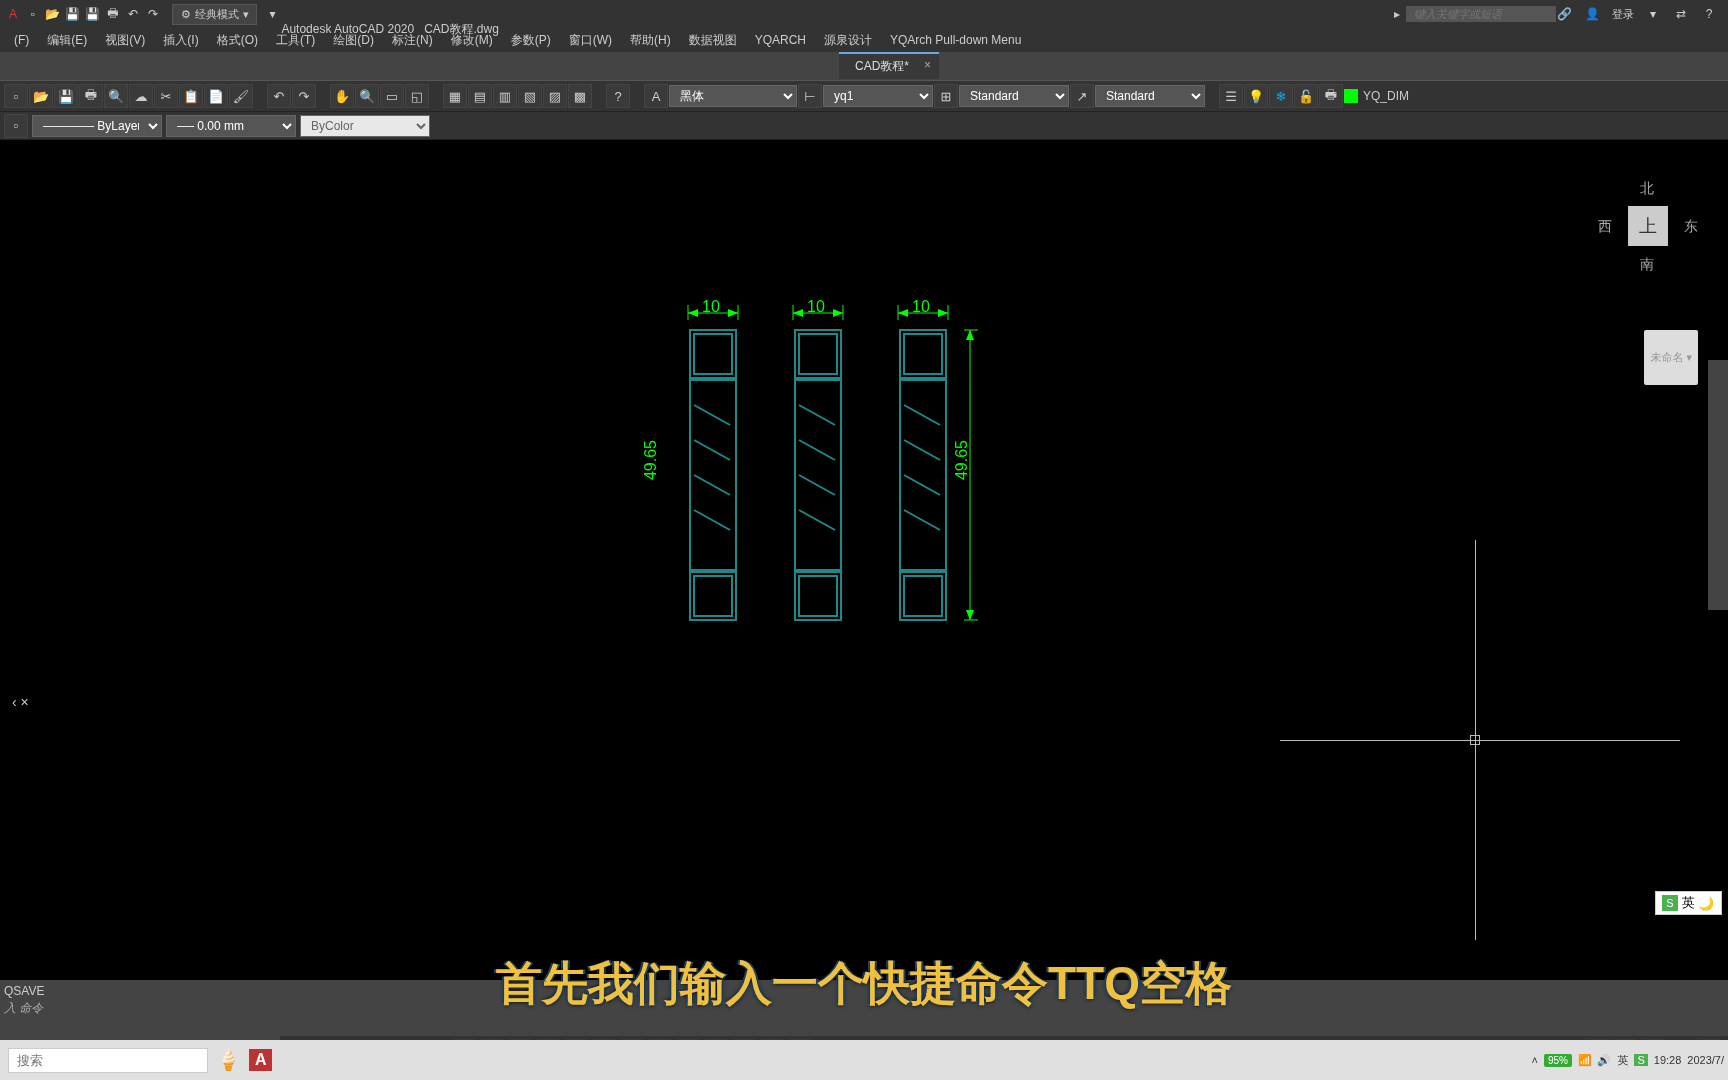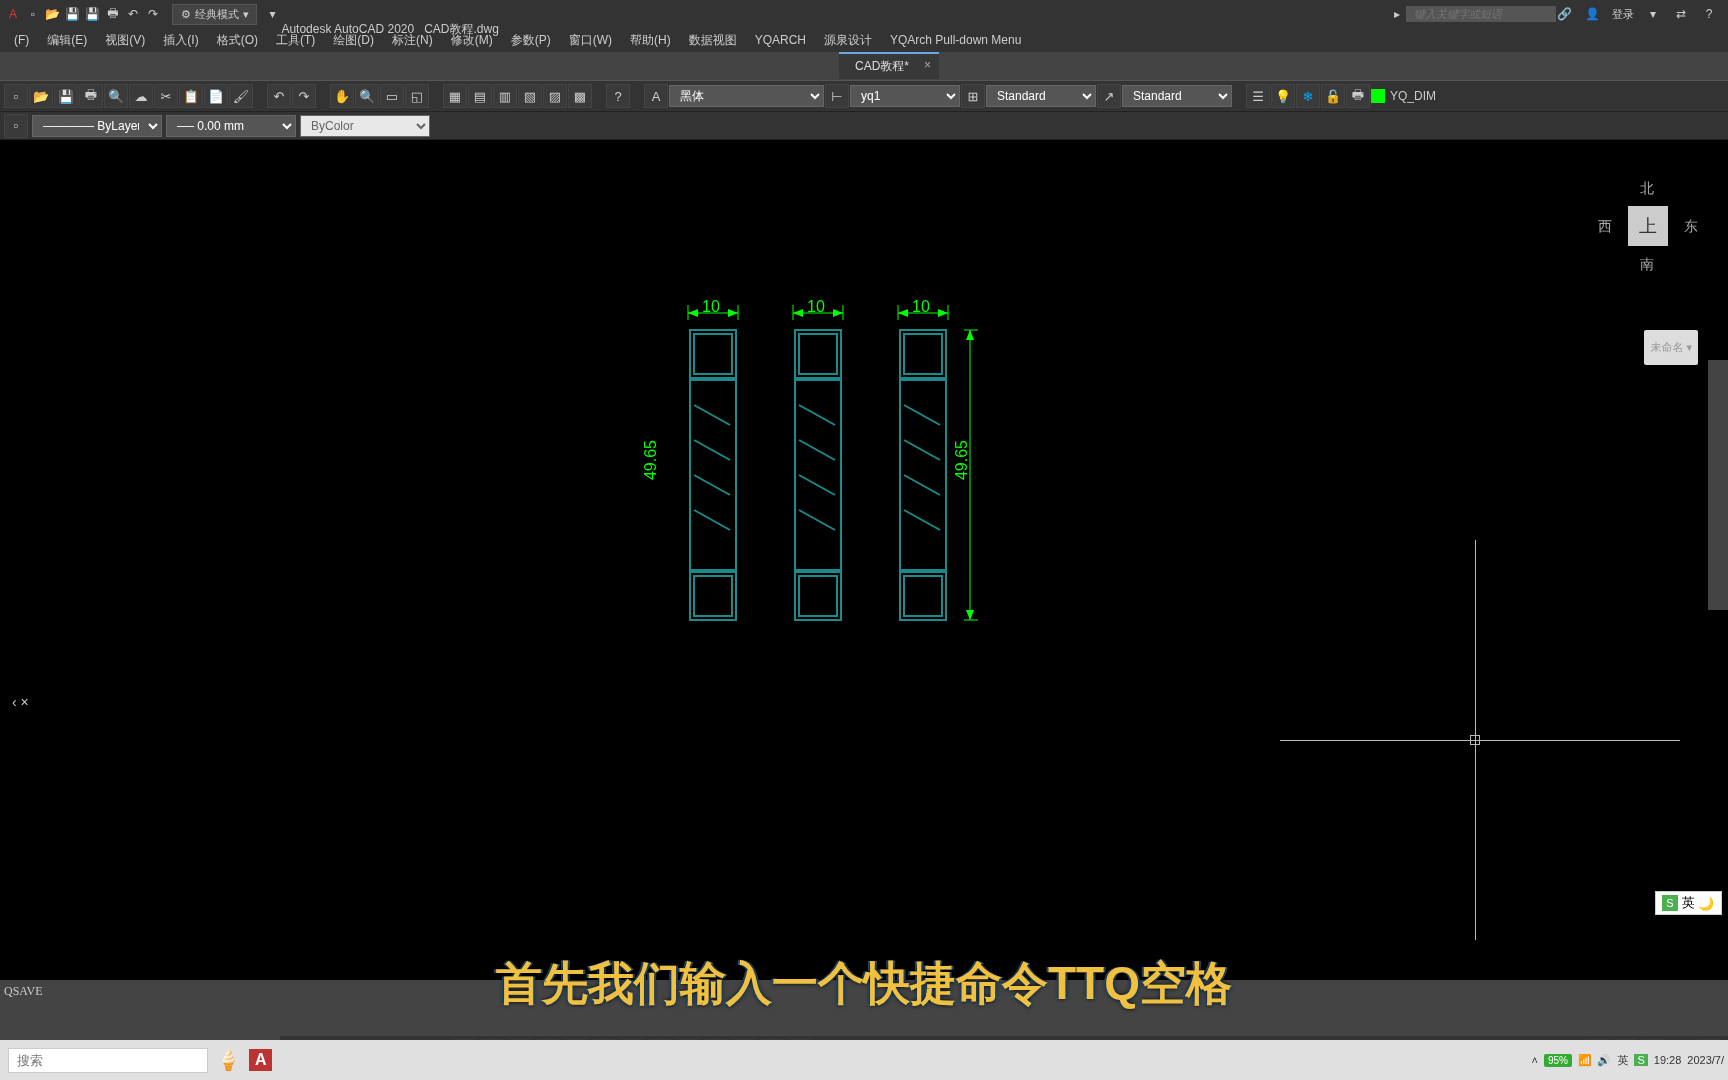--- a/index.html
+++ b/index.html
@@ -13,45 +13,45 @@
 .tb-right { display:flex; align-items:center; gap:10px; padding-right:10px; }
 .menubar { height:24px; background:#333; display:flex; align-items:center; color:#ccc; font-size:12px; gap:2px; padding-left:6px; }
 .menubar span { padding:2px 8px; }
 .tabbar { height:28px; background:#444; display:flex; align-items:center; padding-left:50px;flex-direction:column; }
 .doc-tab { background:#383838; color:#ddd; padding:4px 30px 4px 16px; font-size:12px; position:relative; border-top:2px solid #6aa8e0; }
 .doc-tab .close { position:absolute; right:8px; top:4px; font-size:12px; color:#aaa; }
 .doc-add { color:#aaa; padding:4px 10px; font-size:14px; }
 .toolbar1 { height:32px; background:#333; display:flex; align-items:center; gap:1px; padding:0 4px; border-top:1px solid #555; border-bottom:1px solid #222; }
 .tbtn { width:24px; height:24px; display:flex; align-items:center; justify-content:center; color:#ccc; font-size:13px; background:#3a3a3a; border:1px solid #444; }
 .tsel { background:#555; border:1px solid #666; color:#fff; padding:2px 6px; font-size:12px; height:22px; }
-.tsel.wide { width:155px; }
+.tsel.wide { width:128px; }
 .tsel.med { width:110px; }
 .toolbar2 { height:28px; background:#333; display:flex; align-items:center; gap:4px; padding:0 4px; border-bottom:1px solid #222; }
 .toolbar2 .tsel { width:130px; }
 .layer-swatch { width:14px; height:14px; background:#0f0; display:inline-block; margin-right:4px; }
 .vp-label { position:absolute; top:170px; left:2px; color:#ccc; font-size:11px; }
 .canvas { position:absolute; top:170px; left:0; right:0; bottom:100px; background:#000; }
 .heading { position:absolute; top:30px; left:50%; transform:translateX(-50%); color:#e8a540; font-size:44px; font-weight:500; }
 .drawing { position:absolute; top:130px; left:680px; width:390px; height:380px; }
 .dim-top { color:#0f0; font-size:16px; position:absolute; }
 .dim-line { stroke:#0f0; stroke-width:1; }
 .col-rect { stroke:#1a8a8a; stroke-width:2; fill:none; }
 .hatch { stroke:#1a8a8a; stroke-width:2; }
 .dim-side { color:#0f0; font-size:16px; position:absolute; writing-mode:vertical-rl; transform:rotate(180deg); }
 .cursor-cross { position:absolute; top:300px; left:1280px; }
 .cursor-cross .h { position:absolute; width:400px; height:1px; background:#bbb; top:270px; left:0; }
 .cursor-cross .v { position:absolute; width:1px; height:400px; background:#bbb; left:195px; top:70px; }
 .cursor-cross .box { position:absolute; width:10px; height:10px; border:1px solid #bbb; top:265px; left:190px; }
 .viewcube { position:absolute; top:10px; right:30px; width:100px; height:100px; text-align:center; }
 .viewcube .face { display:inline-block; background:#ccc; color:#333; width:40px; height:40px; line-height:40px; font-size:18px; margin-top:26px; }
 .viewcube .dir { position:absolute; color:#aaa; font-size:14px; }
-.unnamed { position:absolute; top:160px; right:30px; background:#ddd; color:#999; font-size:11px; padding:10px 6px; border-radius:2px; }
+.unnamed { position:absolute; top:160px; right:30px; background:#ddd; color:#999; font-size:11px; padding:20px 6px; border-radius:2px; }
 .navbar-right { position:absolute; top:190px; right:0; width:20px; height:250px; background:#444; }
 .cmd-area { position:absolute; bottom:40px; left:0; right:0; height:60px; background:#444; padding:4px; }
-.cmd-hist { color:#ccc; font-size:12px; margin-bottom:2px;font-family:Liberation Serif, serif; }
+.cmd-hist { color:#ccc; font-size:12px; margin-bottom:2px; }
 .cmd-input { color:#aaa; font-size:12px; font-style:italic; }
 .model-tabs { position:absolute; bottom:18px; left:0; height:22px; display:flex; align-items:center; gap:4px; padding-left:8px; }
 .model-tabs span { background:#555; color:#ccc; font-size:11px; padding:2px 8px; }
 .statusbar { position:absolute; bottom:18px; left:280px; right:0; height:26px; background:#333; display:flex; align-items:center; color:#ccc; font-size:11px; gap:6px; padding:0 8px; justify-content:flex-start; }
 .statusbar .coord { color:#ccc; }
 .statusbar .sb-btn { width:22px; height:20px; background:#3a3a3a; display:flex; align-items:center; justify-content:center; }
 .subtitle { position:absolute; bottom:65px; left:50%; transform:translateX(-50%); color:#f0c040; font-size:46px; font-weight:600; text-shadow:0 0 4px #000, -2px 0 #2a5a8a, 2px 0 #2a5a8a; z-index:10; }
 .taskbar { position:absolute; bottom:0; left:0; right:0; height:40px; background:#e0e0e0; display:flex; align-items:center; gap:8px; padding:9px 8px; }
 .taskbar input { border:1px solid #ccc; padding:4px 8px; width:200px; font-size:13px; }
 .tray { position:absolute; right:4px; bottom:0; display:flex; align-items:center; gap:6px; font-size:11px; color:#333; height:40px; }
@@ -272,20 +272,21 @@
 <div class="subtitle">首先我们输入一个快捷命令TTQ空格</div>
 
 <div class="ime">
     <span class="s">S</span>
     <span>英</span>
     <span>🌙</span>
   </div>
 
 <div class="cmd-area">
   <div class="cmd-hist">QSAVE</div>
+  <div class="cmd-input">入 命令</div>
 </div>
 
 <div class="model-tabs">
   <span>布局1</span>
   <span>布局2</span>
   <span>+</span>
 </div>
 
 <div class="statusbar">
   <span class="coord">1179.3533, 8.0841, 0.0000</span>

